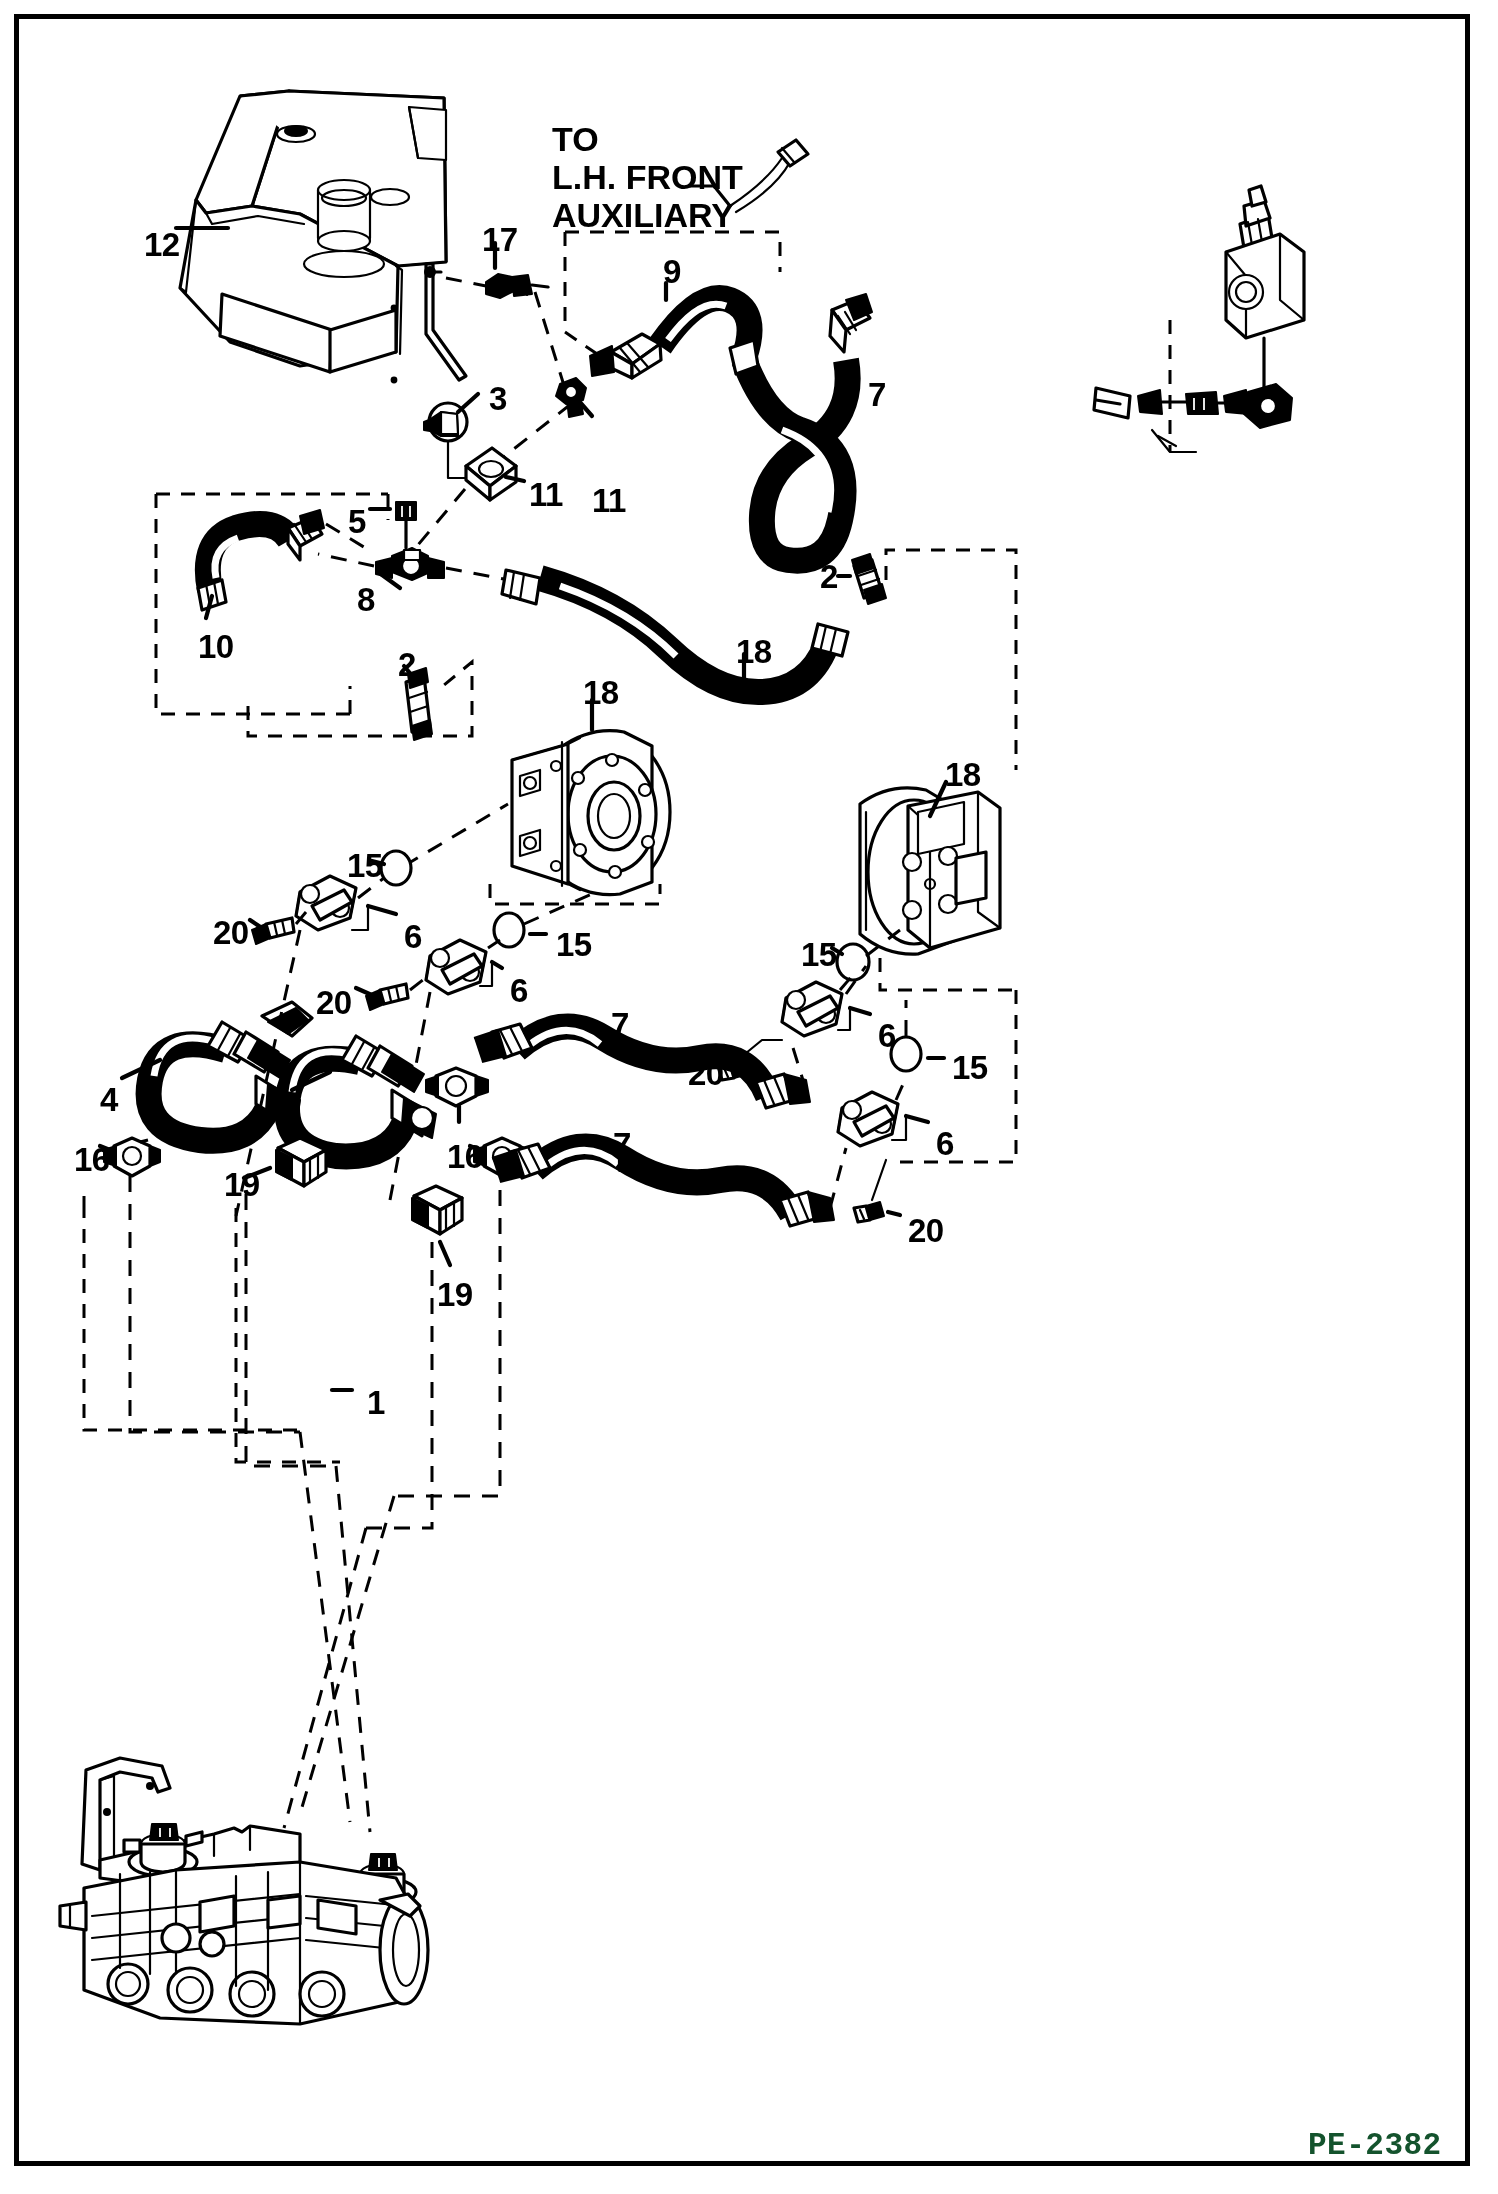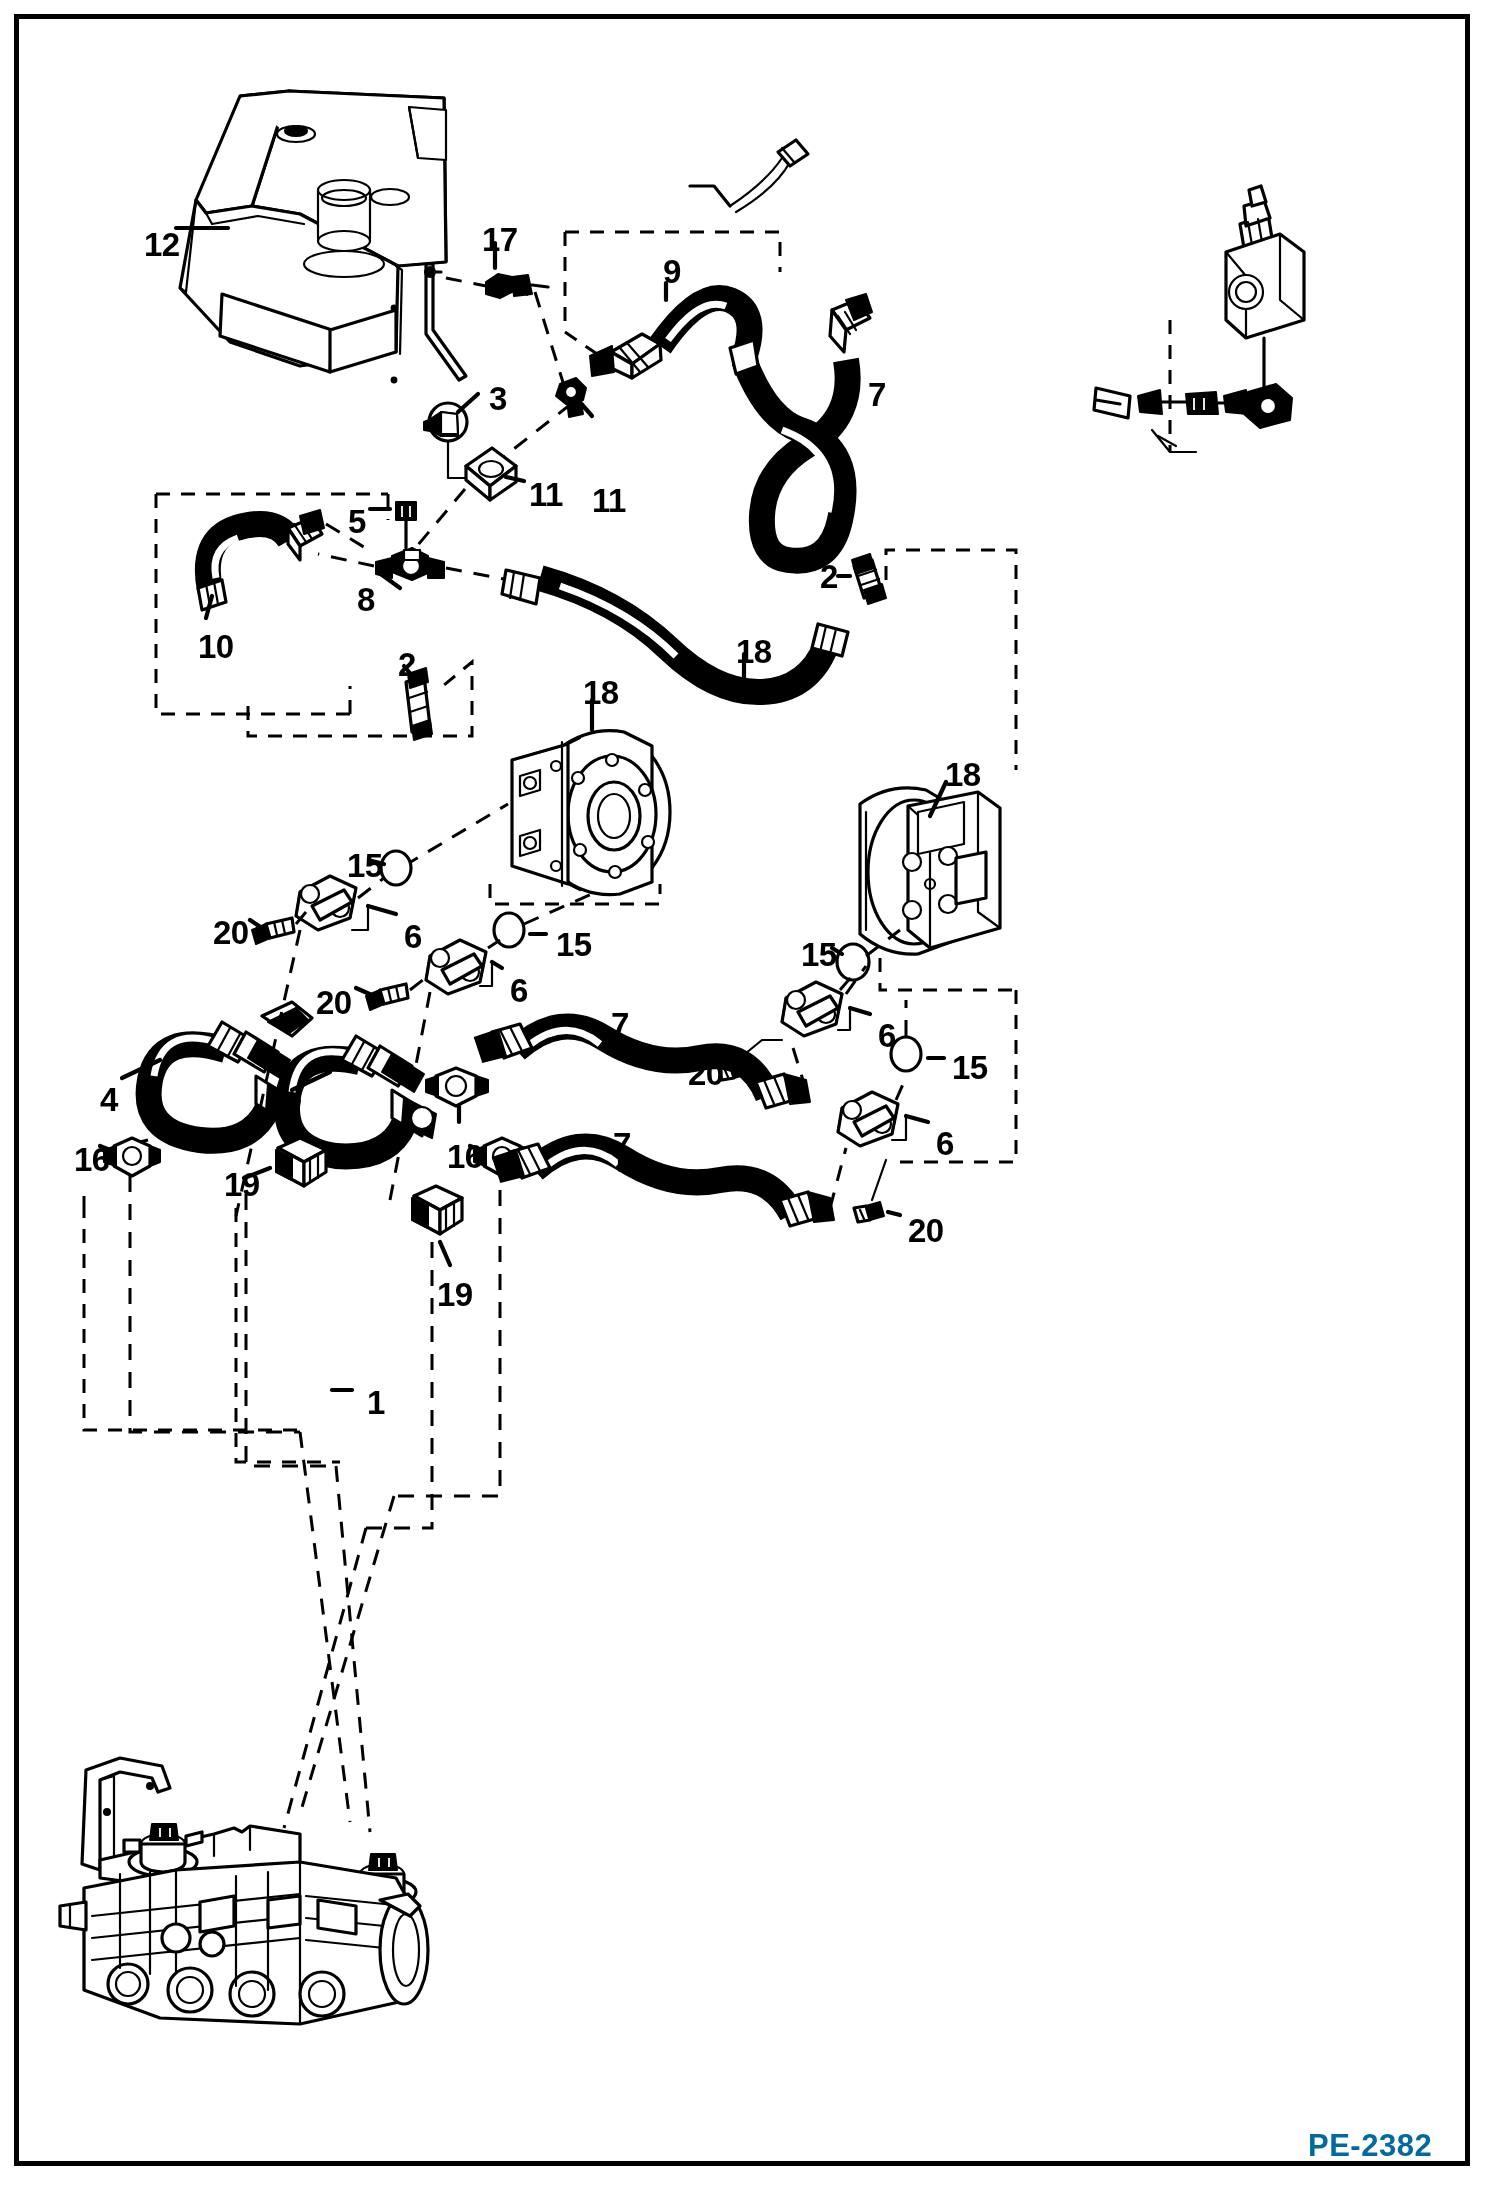--- a/index.html
+++ b/index.html
@@ -35,24 +35,24 @@
     font-family:"Liberation Sans",sans-serif;
     font-weight:bold;
     font-size:34px;
     line-height:1.12;
     color:#000;
     letter-spacing:0px;
     white-space:pre;
   }
   .drawnum{
     position:absolute;
-    font-family:Liberation Sans, sans-serif;
+    font-family:Liberation Mono, monospace;
     font-weight:bold;
     font-size:31px;
-    color:#0369a1;
+    color:#14532d;
     letter-spacing:0.5px;
   }
 </style>
 </head>
 <body>
 
 <div id="page">
 
   <div id="frame"></div>
 
@@ -613,20 +613,23 @@
 
     <path class="dash" d="M148 1140 L140 1142"></path>
 
     <path class="dash" d="M806 1090 L790 1038"></path>
     <path class="dash" d="M830 1208 L846 1148"></path>
 
     <path class="dash" d="M846 994 L866 966"></path>
 
   </svg>
 
+  <div class="note" style="left:552px;top:120px;">TO
+L.H. FRONT
+AUXILIARY</div>
 
   <div id="callout-layer">
       <div class="callout" style="left: 144px; top: 228px;">12</div>
       <div class="callout" style="left: 482px; top: 223px;">17</div>
       <div class="callout" style="left: 663px; top: 255px;">9</div>
       <div class="callout" style="left: 868px; top: 378px;">7</div>
       <div class="callout" style="left: 489px; top: 382px;">3</div>
       <div class="callout" style="left: 592px; top: 437px; margin-top: 47px;">11</div>
       <div class="callout" style="left: 529px; top: 478px;">11</div>
       <div class="callout" style="left: 348px; top: 505px;">5</div>

